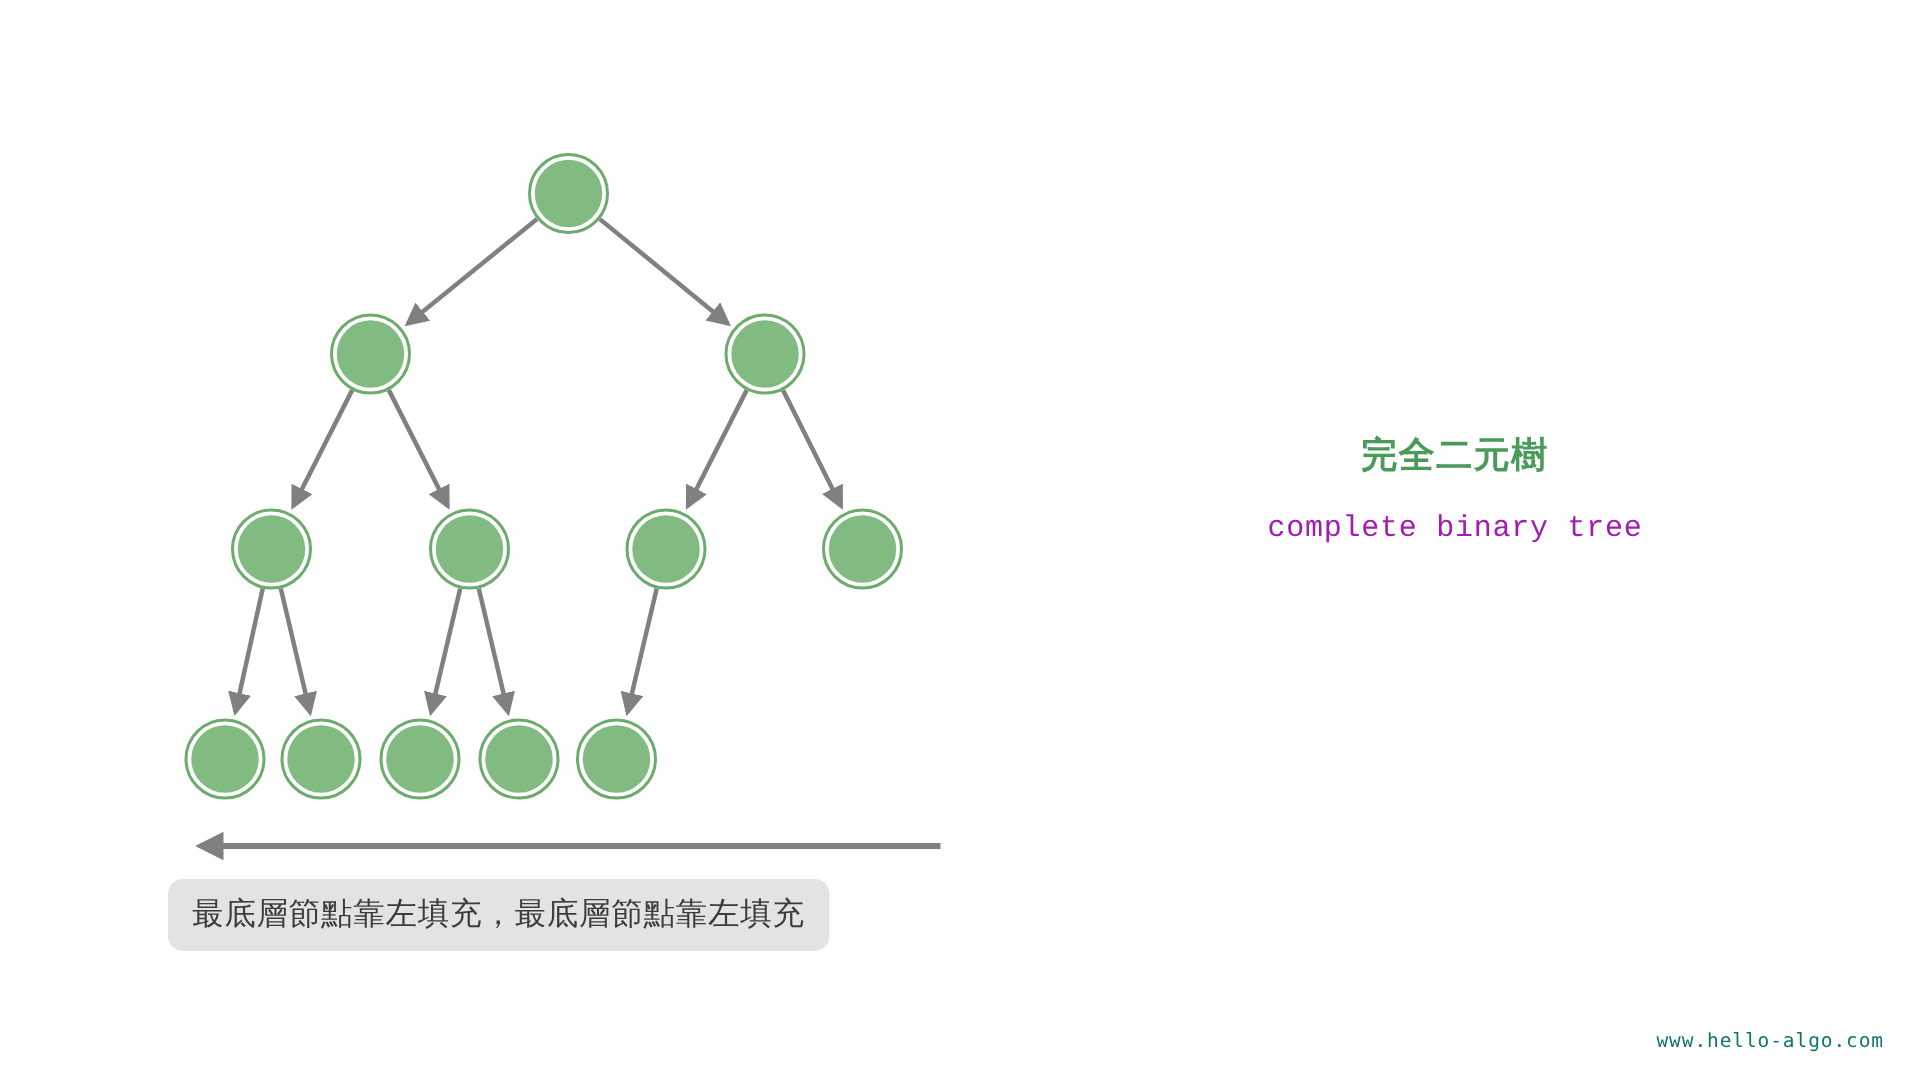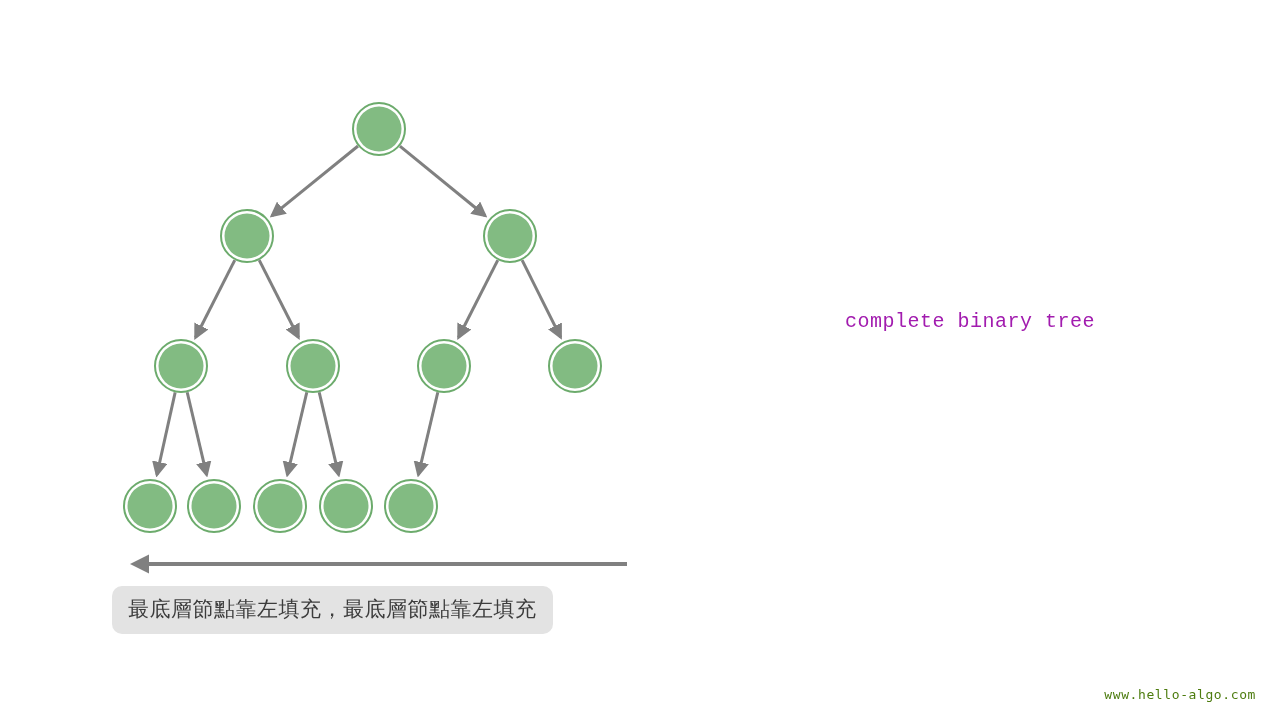--- a/index.html
+++ b/index.html
@@ -65,21 +65,21 @@
     color: #3c3c3c;
     letter-spacing: 0.5px;
     white-space: nowrap;
   }
   .watermark {
     position: absolute;
     right: 24px;
     bottom: 18px;
     font-family: "DejaVu Sans Mono", "Liberation Mono", monospace;
     font-size: 13px;
-    color: #4d7c0f;
+    color: #0f766e;
     letter-spacing: 0.6px;
   }
 </style>
 </head>
 <body>
 
 <div id="canvas">
 
   <svg class="tree-svg" id="tree-svg" viewBox="0 0 1280 720">
     <defs>
@@ -150,20 +150,21 @@
           <circle cx="411" cy="506" r="22.5" fill="#82bb82" stroke="none"></circle>
         </g>
       </g>
     <g id="direction-group">
         <line x1="627" y1="564" x2="144" y2="564" stroke="#808080" stroke-width="4" stroke-linecap="butt"></line>
         <path d="M130,564 L149,554.5 L149,573.5 Z" fill="#808080"></path>
       </g>
   </svg>
 
   <div class="legend">
+    <div class="legend-title">完全二元樹</div>
     <div class="legend-subtitle">complete binary tree</div>
   </div>
 
   <div class="caption-wrap">
     <span class="caption-pill">最底層節點靠左填充，最底層節點靠左填充</span>
   </div>
 
   <div class="watermark">www.hello-algo.com</div>
 
 </div>

